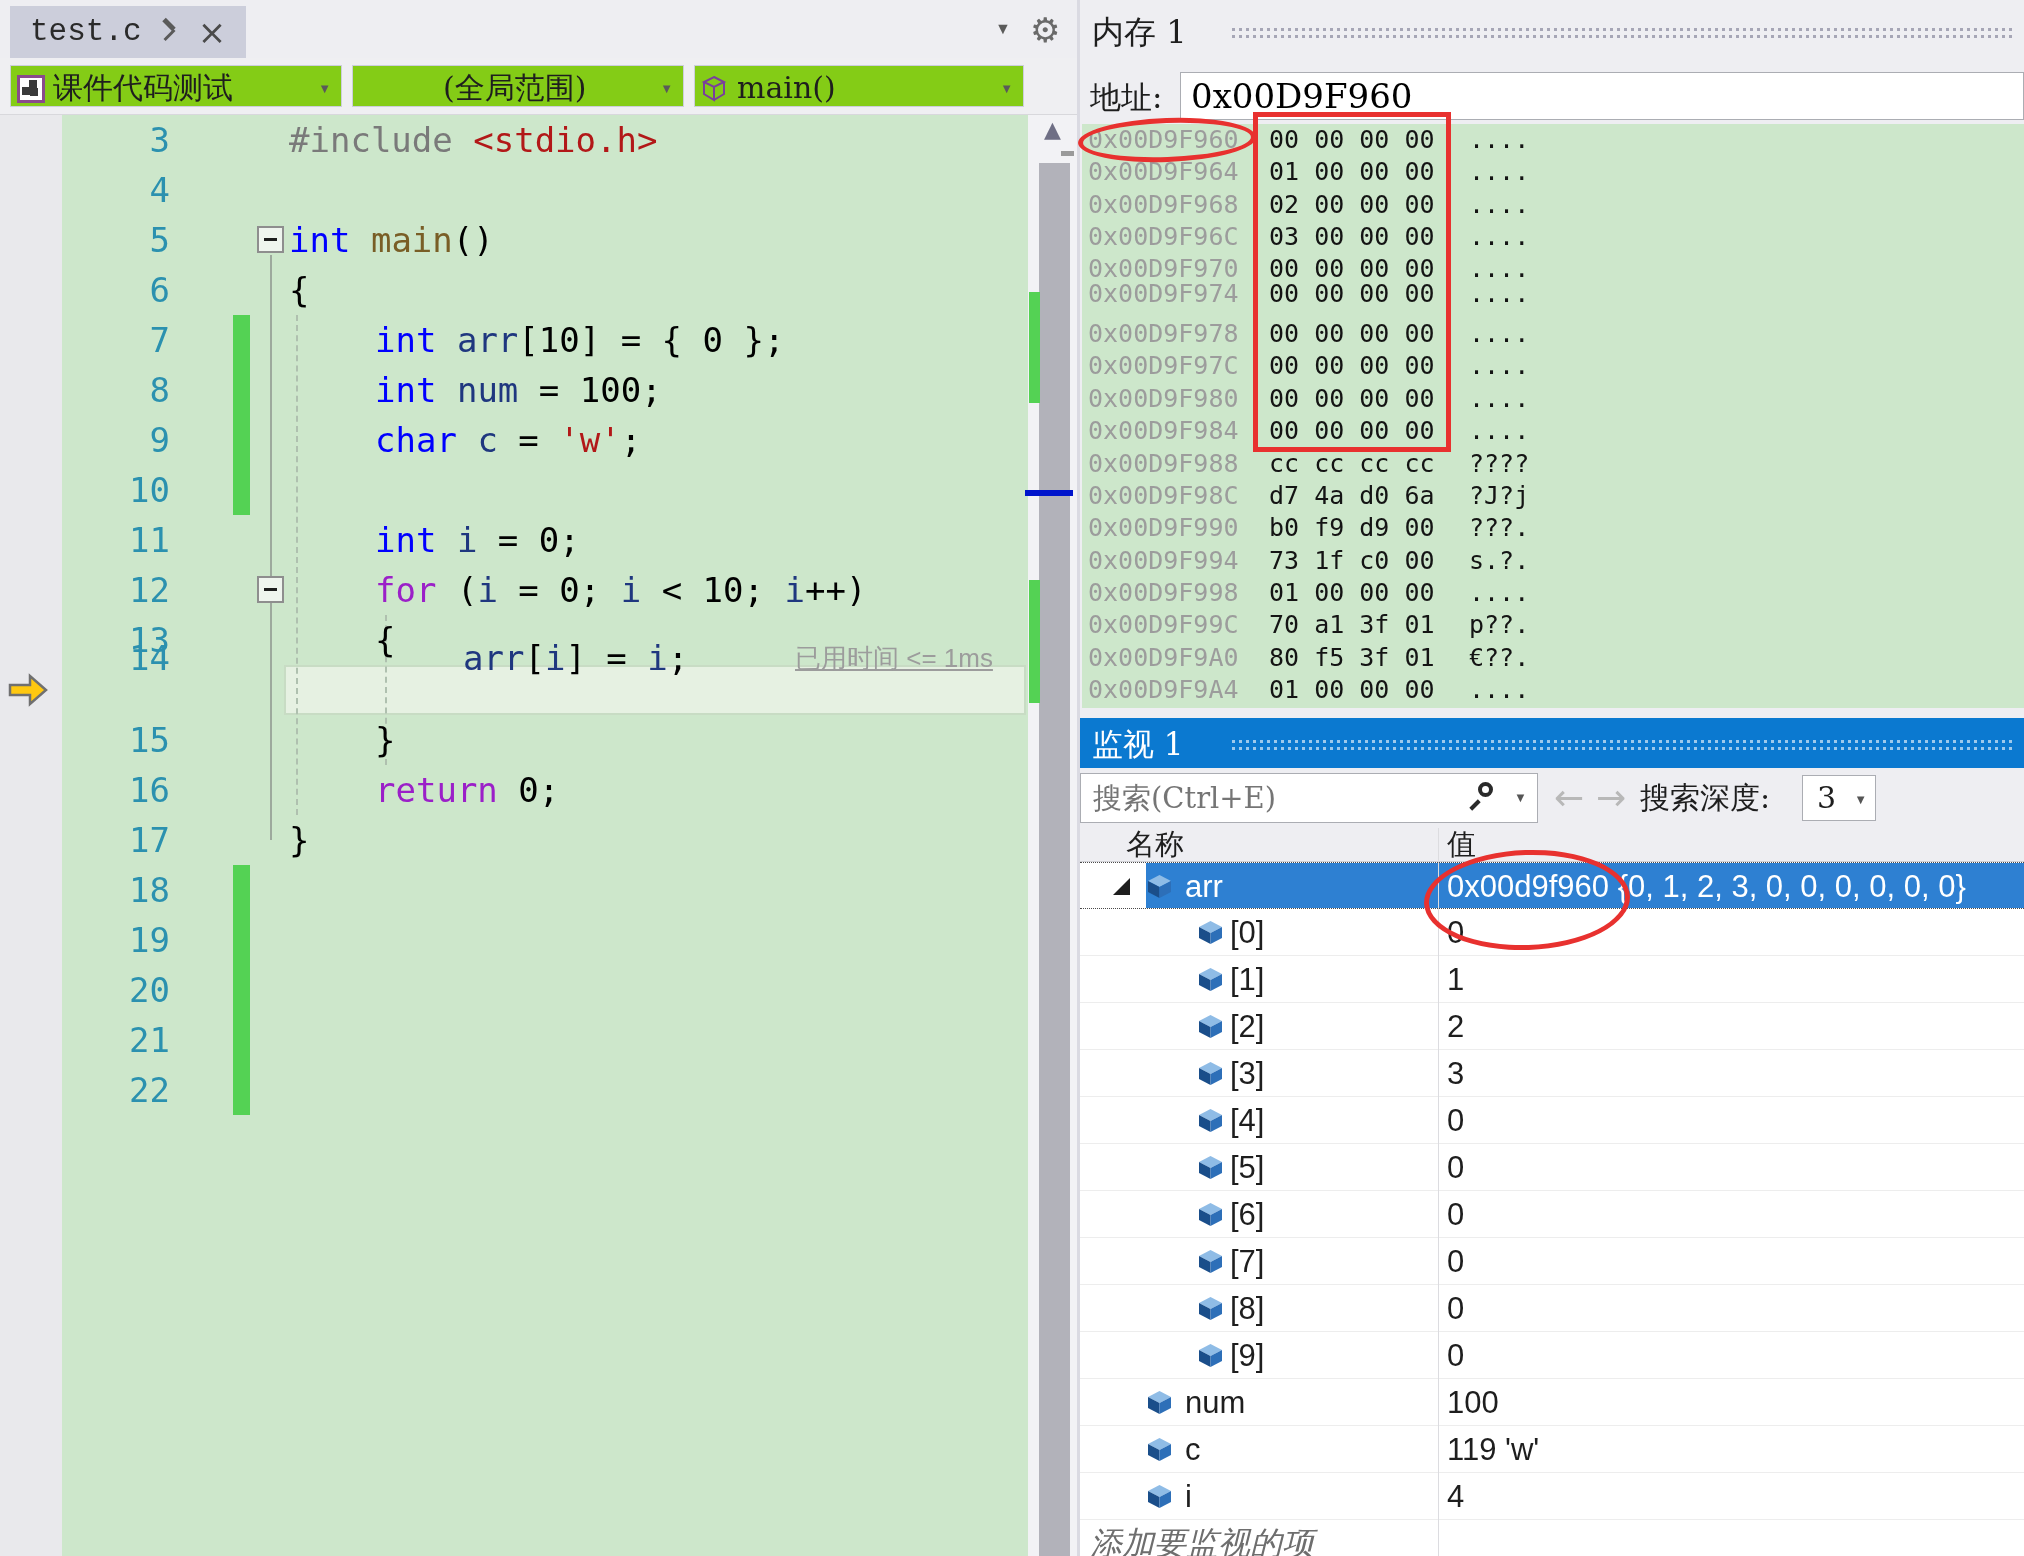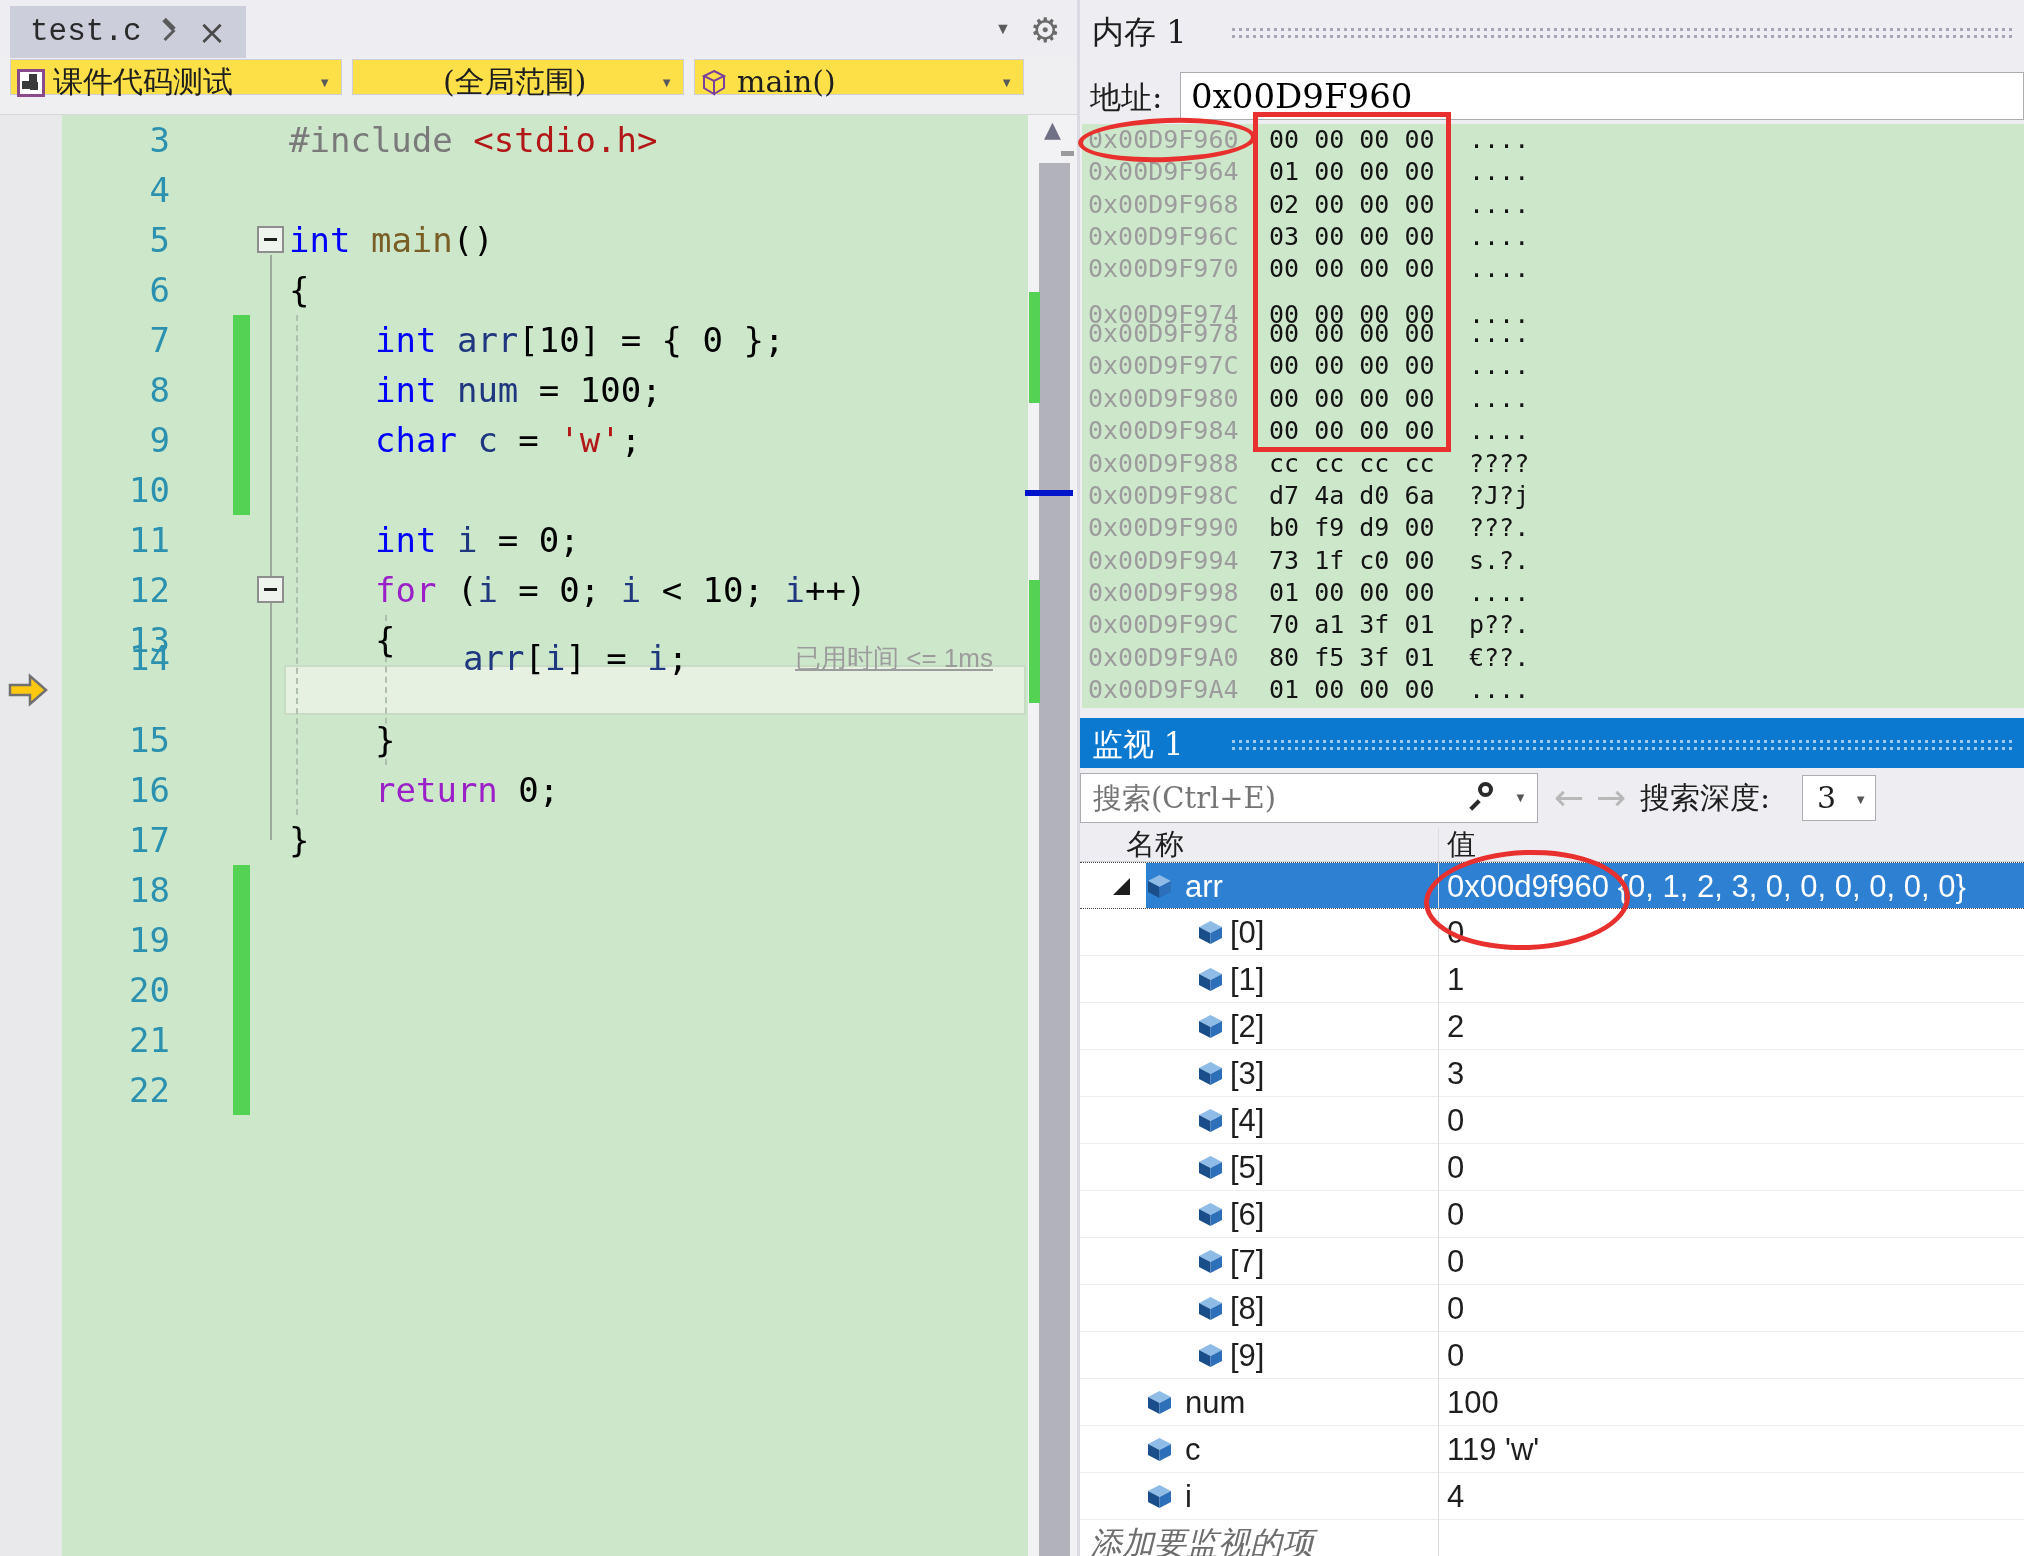--- a/index.html
+++ b/index.html
@@ -13,21 +13,21 @@
   .tab { position:absolute; left:10px; top:6px; height:52px; background:#CCCEDB; display:flex; align-items:center; padding:12px 20px; gap:18px; }
   .tab-title { font:31px/52px "Liberation Mono", monospace; color:#2A2A2A; }
   .pin-icon { position:relative; width:20px; height:26px; }
   .pin-icon::before { content:""; position:absolute; left:2px; top:3px; width:14px; height:5px; background:#5A5A5A; transform:rotate(45deg); }
   .pin-icon::after  { content:""; position:absolute; left:8px; top:9px; width:3px; height:14px; background:#5A5A5A; transform:rotate(45deg); }
   .close-icon { font:34px/34px "DejaVu Sans", sans-serif; color:#4A4A4A; }
   .doc-dd { position:absolute; left:995px; top:20px; font-size:16px; color:#5A5A5A; }
   .doc-gear { position:absolute; left:1030px; top:10px; font-size:34px; color:#6A6A6A; font-family:"DejaVu Sans", sans-serif; }
 
   .nav-row { position:absolute; left:0; top:58px; width:100%; height:57px; background:#EFEFF2; border-bottom:1px solid #D8D8DC; }
-  .combo { position:absolute; top:1px; height:36px; background:#fde047; border:1px solid #CCCEDB; }
+  .combo { position:absolute; top:7px; height:42px; background:#84cc16; border:1px solid #CCCEDB; }
   .combo-label { position:absolute; left:42px; top:0; font:30px/44px "DejaVu Serif", serif; color:#1E1E1E; white-space:nowrap; }
   .combo .dd { position:absolute; right:10px; top:15px; font-size:13px; color:#5A5A5A; }
   .combo-icon { position:absolute; left:6px; top:9px; }
   #combo-project { left:10px;  width:332px; }
   #combo-scope   { left:352px; width:332px; }
   #combo-scope .combo-label { left:90px; }
   #combo-func    { left:694px; width:330px; }
   .split-btn { position:absolute; left:1037px; top:58px; width:43px; height:57px; background:#F7F7F9; border-left:1px solid #D4D4DA; display:flex; align-items:center; justify-content:center; }
 
   .code-area { position:absolute; left:0; top:115px; width:1028px; height:1441px; background:#CDE7CB; }
@@ -307,21 +307,21 @@
           <div class="mem-row" style="top: 97.05px;">
             <div class="m-addr">0x00D9F96C</div>
             <div class="m-hex">03 00 00 00</div>
             <div class="m-ascii">....</div>
           </div>
           <div class="mem-row" style="top: 129.4px;">
             <div class="m-addr">0x00D9F970</div>
             <div class="m-hex">00 00 00 00</div>
             <div class="m-ascii">....</div>
           </div>
-          <div class="mem-row" style="top: 175px;">
+          <div class="mem-row" style="top: 154px;">
             <div class="m-addr">0x00D9F974</div>
             <div class="m-hex">00 00 00 00</div>
             <div class="m-ascii">....</div>
           </div>
           <div class="mem-row" style="top: 194.1px;">
             <div class="m-addr">0x00D9F978</div>
             <div class="m-hex">00 00 00 00</div>
             <div class="m-ascii">....</div>
           </div>
           <div class="mem-row" style="top: 226.45px;">

